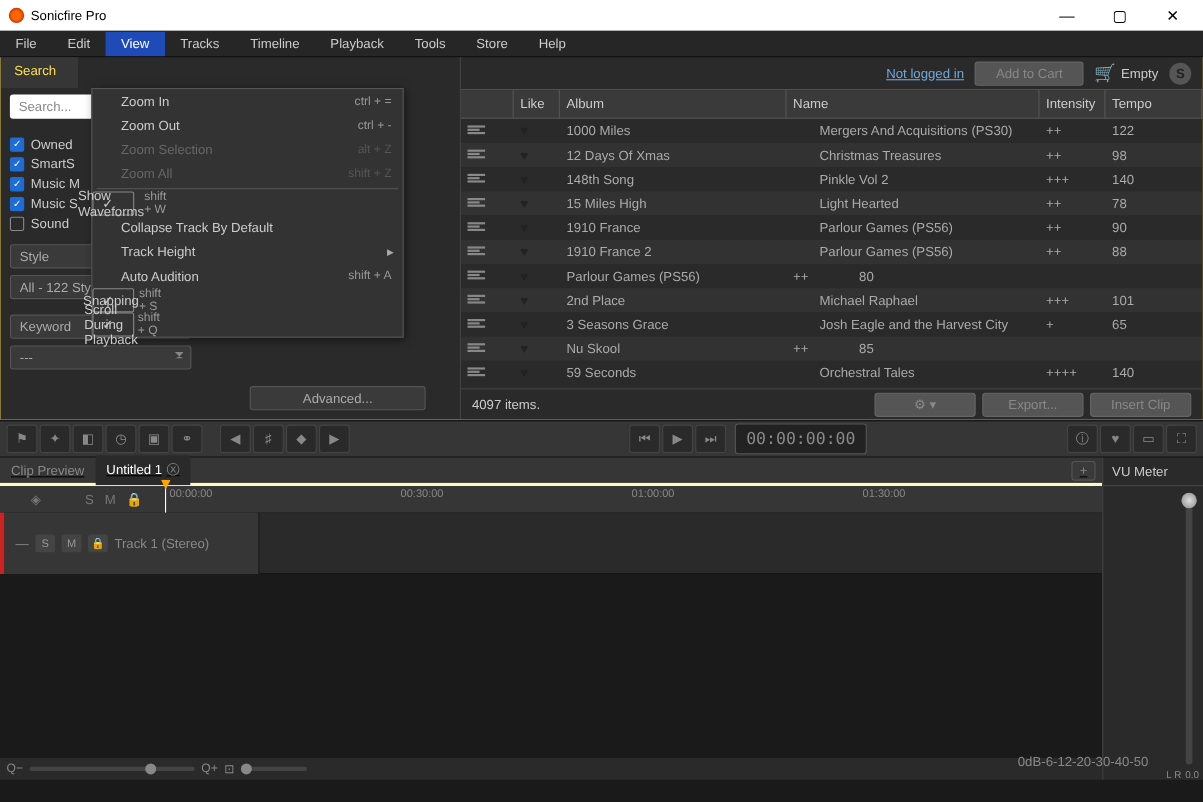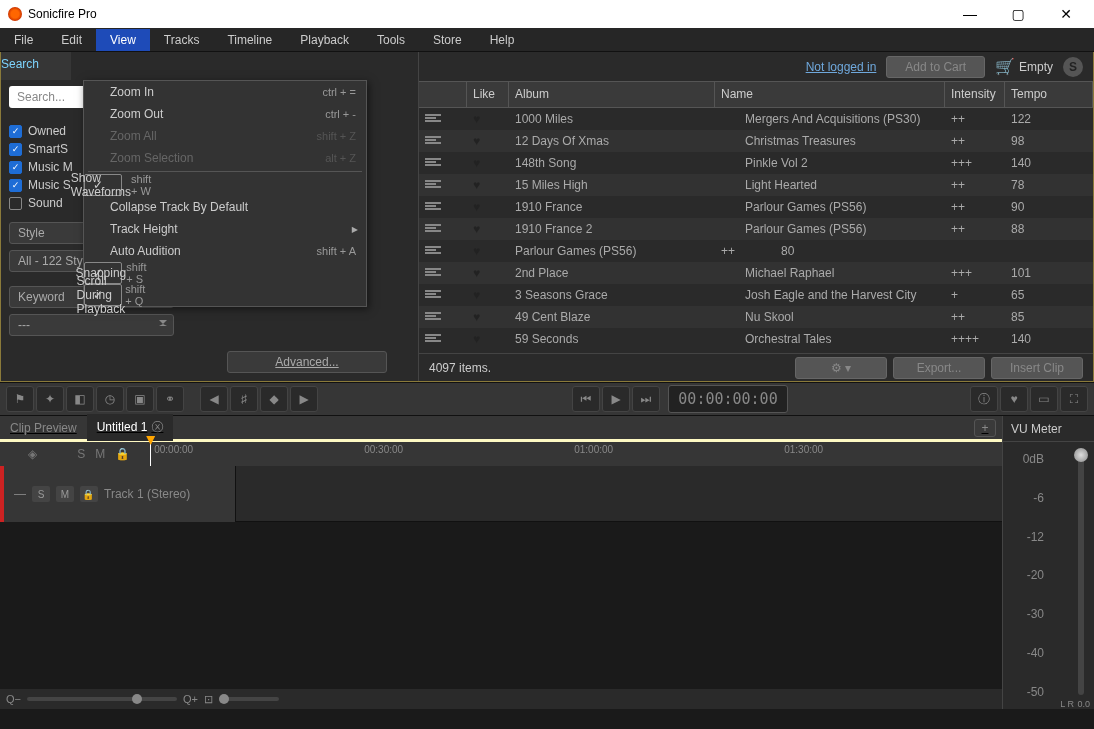--- a/index.html
+++ b/index.html
@@ -11,30 +11,30 @@
 .win-controls { margin-left: auto; display: flex; gap: 8px; }
 .win-btn { width: 40px; height: 24px; display: flex; align-items: center; justify-content: center; color: #000; cursor: pointer; font-size: 14px; }
 
 .menubar { height: 24px; background: #262626; display: flex; align-items: center; border-bottom: 1px solid #111; }
 .menu-item { padding: 4px 14px; color: #ccc; cursor: pointer; }
 .menu-item.active { background: #1e4bb8; color: #fff; }
 
 .content { height: 330px; display: flex; border: 1px solid #8a7a3a; border-top: none; }
 
 .left-panel { width: 418px; background: #2a2a2a; position: relative; border-right: 1px solid #444; }
-.search-tab { height: 28px; padding: 5px 0; color: #7dd3fc; background: #363636; width: 70px; }
+.search-tab { height: 28px; padding: 5px 12px; color: #fde047; background: #363636; width: 70px; }
 .search-box { margin: 6px 8px; height: 22px; background: #fff; border-radius: 3px; padding: 0 8px; color: #888; display: flex; align-items: center; width: 165px; }
 .checks { padding: 8px 8px 0 8px; }
 .chk-row { display: flex; align-items: center; padding: 2px 0; color: #ccc; }
 .chk { width: 13px; height: 13px; border: 1px solid #888; border-radius: 2px; margin-right: 6px; display: flex; align-items: center; justify-content: center; }
 .chk.on { background: #1e6dd6; border-color: #1e6dd6; }
 .chk.on::after { content: "✓"; color: #fff; font-size: 9px; }
 .dd { margin: 6px 8px; height: 22px; width: 165px; background: #3a3a3a; border: 1px solid #555; border-radius: 3px; color: #aaa; display: flex; align-items: center; padding: 0 8px; position: relative; }
 .dd::after { content: ""; position: absolute; right: 6px; width: 8px; height: 10px; background: linear-gradient(#888,#888); clip-path: polygon(0 0, 100% 0, 50% 40%, 100% 60%, 0 60%, 50% 40%); }
-.adv-btn { position: absolute; bottom: 8px; left: 226px; width: 160px; height: 22px; background: #3a3a3a; border: 1px solid #555; border-radius: 3px; color: #aaa; display: flex; align-items: center; justify-content: center; text-decoration: underline; }
+.adv-btn { position: absolute; bottom: 8px; left: 226px; width: 160px; height: 22px; background: #3a3a3a; border: 1px solid #555; border-radius: 3px; color: #aaa; display: flex; align-items: center; justify-content: center; }
 
 .dropdown { position: absolute; left: 82px; top: 28px; width: 284px; background: #333; border: 1px solid #555; box-shadow: 2px 2px 8px rgba(0,0,0,0.5); z-index: 100; }
 .dd-item { display: flex; align-items: center; padding: 3px 10px 3px 26px; color: #ccc; position: relative; height: 22px; }
 .dd-item.disabled { color: #666; }
 .dd-item .sc { margin-left: auto; color: #999; font-size: 11px; }
 .dd-item.disabled .sc { color: #555; }
 .dd-item.chk::before { content: "✓"; position: absolute; left: 8px; color: #ccc; }
 .dd-item.arrow::after { content: "▶"; position: absolute; right: 8px; font-size: 8px; color: #aaa; }
 .dd-sep { height: 1px; background: #555; margin: 2px 4px; }
 
@@ -78,21 +78,21 @@
 .playhead { position:absolute; top:0; bottom:0; width:1px; background:#fff; }
 .playhead::before { content:""; position:absolute; top:-6px; left:-4px; width:9px; height:9px; background:#ffa500; clip-path: polygon(0 0,100% 0,50% 100%); }
 .track-sidebar { width: 232px; background:#363636; border-right:1px solid #111; display:flex; align-items:center; padding: 0 10px; gap:6px; color:#888; font-size:11px; height:56px; }
 .track-redbar { width:4px; background:#cc2222; height:56px; }
 .track-body { flex:1; background:#2a2a2a; }
 .sm-btn { width:18px; height:16px; background:#444; color:#999; font-size:10px; display:flex; align-items:center; justify-content:center; border-radius:2px; }
 
 .vu { width: 92px; background:#2a2a2a; border-left:1px solid #444; display:flex; flex-direction:column; }
 .vu-title { height:26px; color:#ccc; padding:6px 8px; border-bottom:1px solid #444; }
 .vu-body { flex:1; position:relative; }
-.vu-scale { position:absolute; right:50px; top:10px; bottom:10px; display:flex; flex-direction:column; justify-content:space-between; color:#888; font-size:9px; align-items:flex-end; }
+.vu-scale { position:absolute; right:50px; top:10px; bottom:10px; display:flex; flex-direction:row; justify-content:space-between; color:#888; font-size:9px; align-items:flex-end; }
 .vu-track { position:absolute; right:10px; top:10px; bottom:14px; width:6px; background:#444; border-radius:3px; }
 .vu-knob { position:absolute; right:6px; top:6px; width:14px; height:14px; border-radius:50%; background:radial-gradient(circle,#ddd,#888); }
 .lr { position:absolute; bottom:0; right:20px; font-size:9px; color:#888; }
 .vunum { position:absolute; bottom:0; right:4px; font-size:9px; color:#888; }
 
 .scrollbar-area { height: 20px; position: relative; background: #2a2a2a; display: flex; align-items: center; padding: 0 6px; }
 .zoom-icon { color: #888; font-size: 11px; }
 .slider-track { height: 4px; background: #444; border-radius: 2px; flex: 0 0 150px; margin: 0 6px; position: relative; }
 .slider-thumb { position: absolute; width: 10px; height: 10px; background: #888; border-radius: 50%; top: -3px; }
 
@@ -157,26 +157,26 @@
     <div class="dropdown" id="view-dd">
         <div class="dd-item">
           <span>Zoom In</span>
           <span class="sc">ctrl + =</span>
         </div>
         <div class="dd-item">
           <span>Zoom Out</span>
           <span class="sc">ctrl + -</span>
         </div>
         <div class="dd-item disabled">
+          <span>Zoom Selection</span>
+          <span class="sc">alt + Z</span>
+        </div>
+        <div class="dd-item disabled">
           <span>Zoom All</span>
           <span class="sc">shift + Z</span>
-        </div>
-        <div class="dd-item disabled">
-          <span>Zoom Selection</span>
-          <span class="sc">alt + Z</span>
         </div>
         <div class="dd-sep"></div>
         <div class="dd-item chk">
           <span>Show Waveforms</span>
           <span class="sc">shift + W</span>
         </div>
         <div class="dd-item">
           <span>Collapse Track By Default</span>
         </div>
         <div class="dd-item arrow">
@@ -283,21 +283,20 @@
           <div class="td" style="width:48px"><span class="bars-icon"><span></span><span style="width:70%"></span><span></span></span></div>
           <div class="td" style="width:42px"><span class="heart">♥</span></div>
           <div class="td" style="width:230px">3 Seasons Grace</div>
           <div class="td" style="width:206px">Josh Eagle and the Harvest City</div>
           <div class="td" style="width:60px">+</div>
           <div class="td" style="flex:1">65</div>
         </div>
         <div class="tr">
           <div class="td" style="width:48px"><span class="bars-icon"><span></span><span style="width:70%"></span><span></span></span></div>
           <div class="td" style="width:42px"><span class="heart">♥</span></div>
-          <div class="td" style="width:230px">49 Cent Blaze</div>
           <div class="td" style="width:206px">Nu Skool</div>
           <div class="td" style="width:60px">++</div>
           <div class="td" style="flex:1">85</div>
         </div>
         <div class="tr">
           <div class="td" style="width:48px"><span class="bars-icon"><span></span><span style="width:70%"></span><span></span></span></div>
           <div class="td" style="width:42px"><span class="heart">♥</span></div>
           <div class="td" style="width:230px">59 Seconds</div>
           <div class="td" style="width:206px">Orchestral Tales</div>
           <div class="td" style="width:60px">++++</div>

